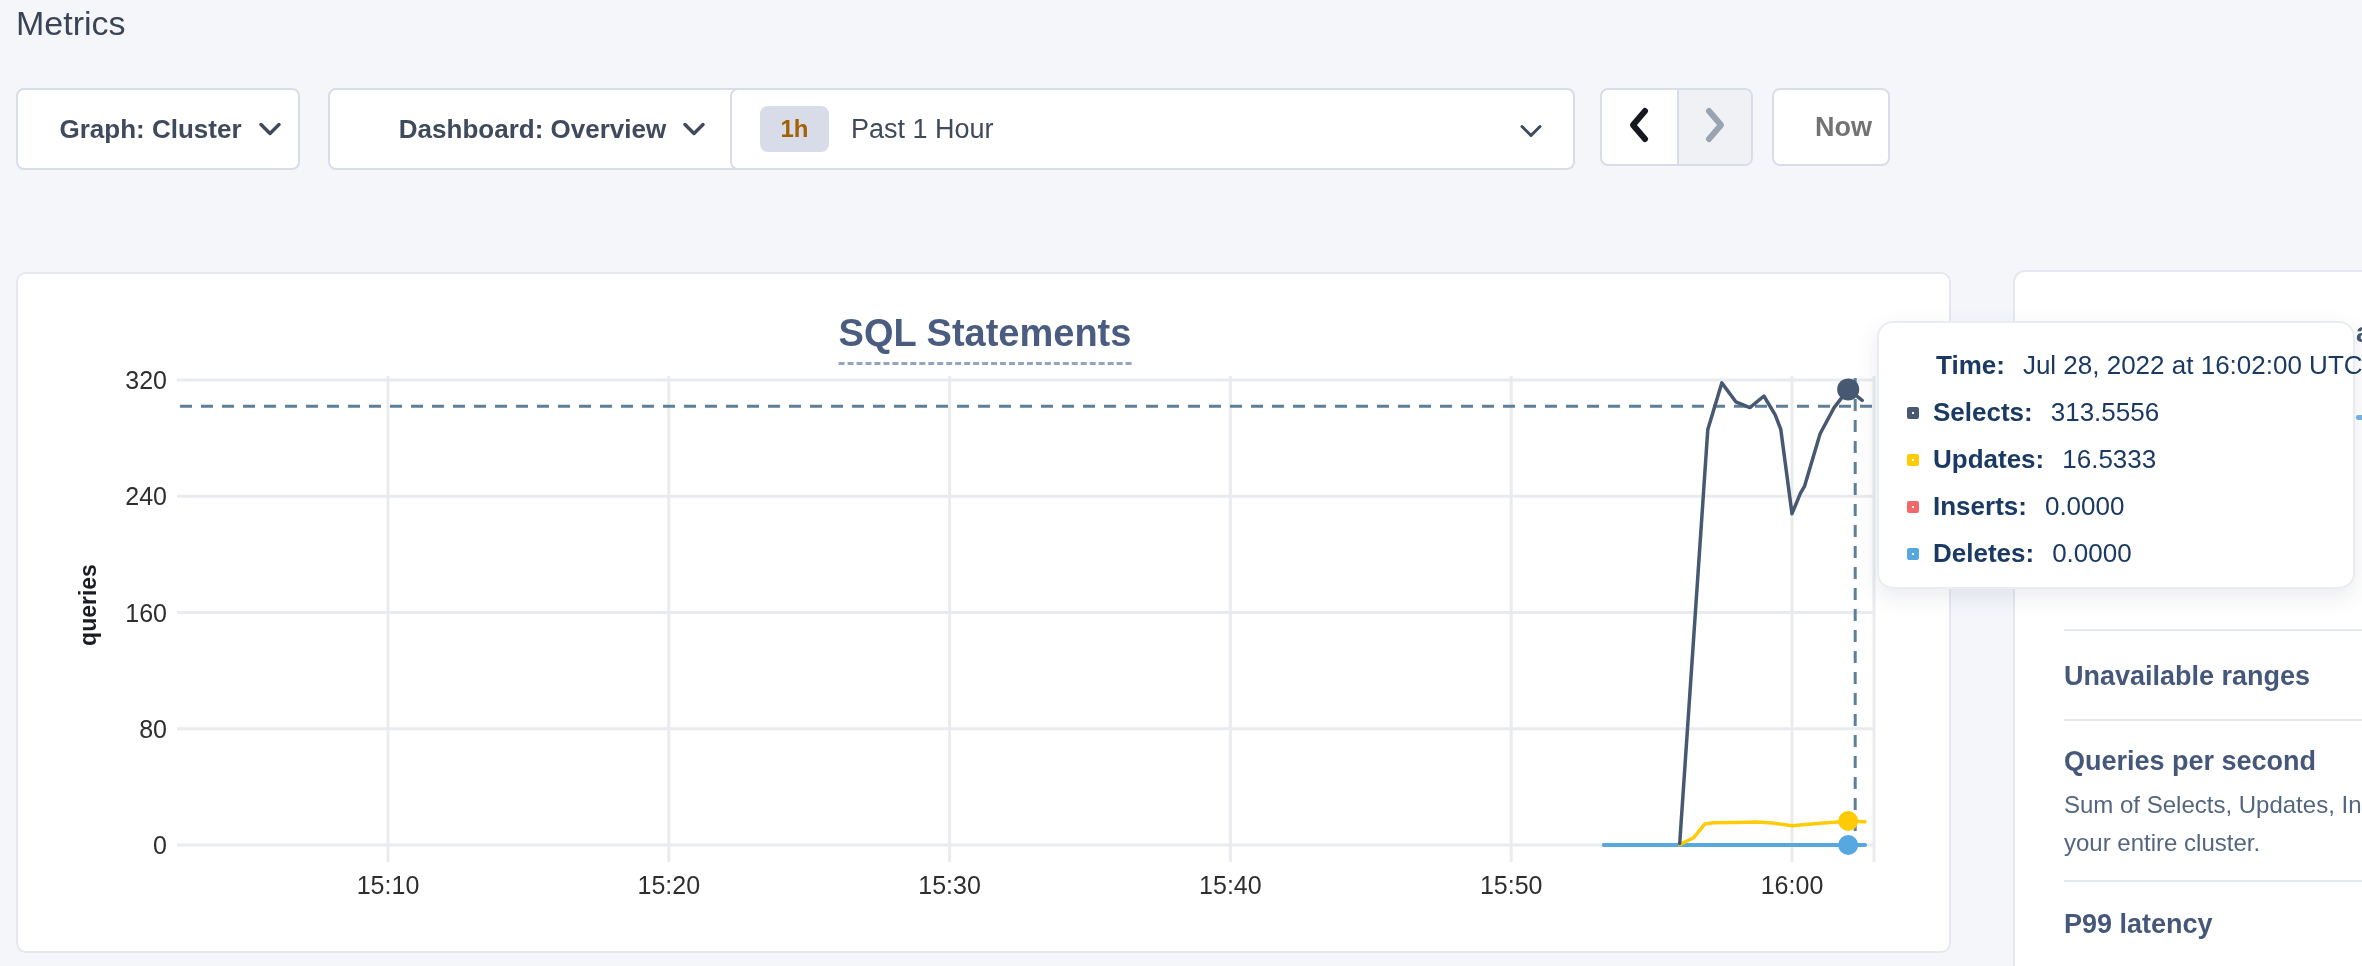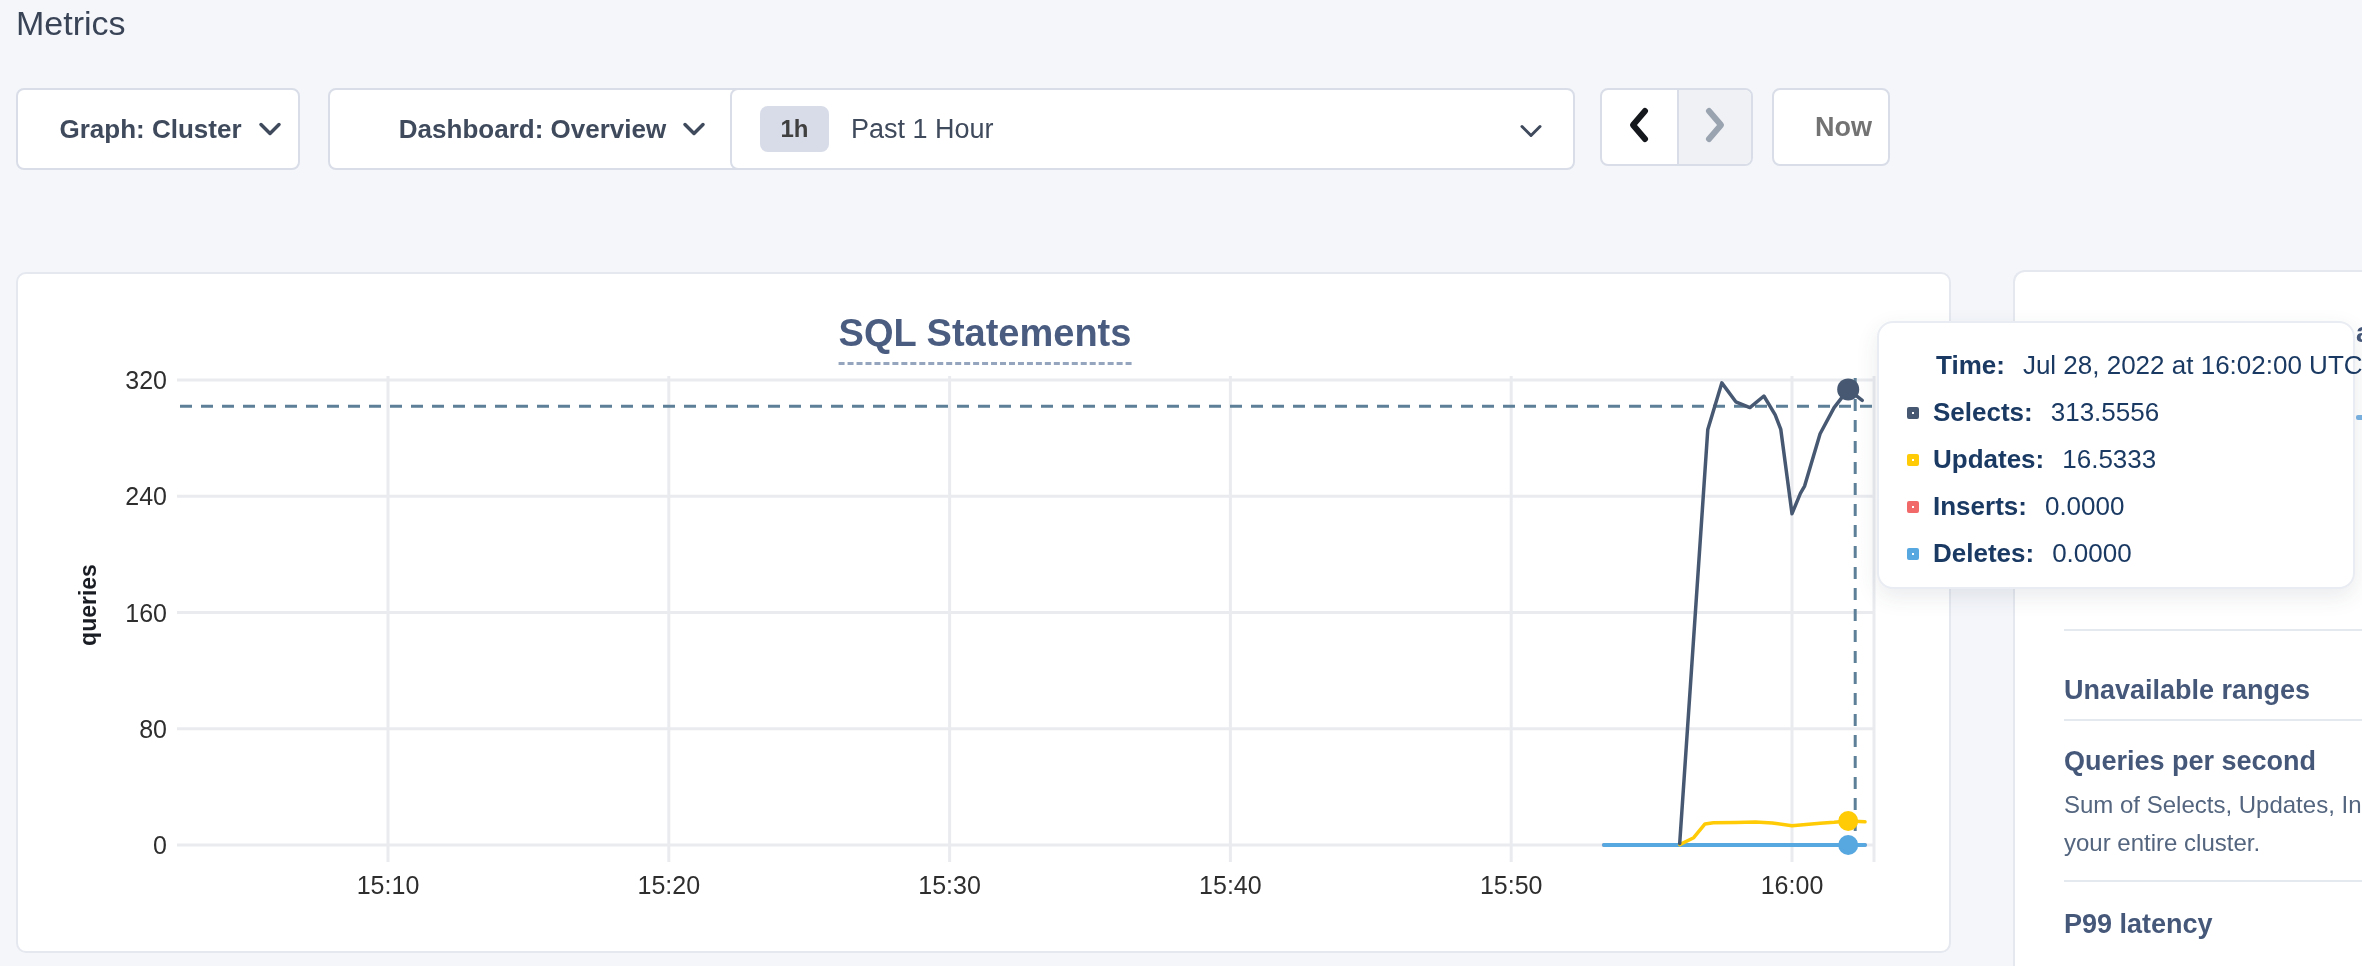--- a/index.html
+++ b/index.html
@@ -22,21 +22,21 @@
     display:flex; align-items:center; justify-content:center;
     font-size:26px; font-weight:700; color:#3f4a5c; cursor:pointer;padding-left:25px;
   }
   #graph-dd  { left:16px;  width:284px; gap:16px; }
   #dash-dd   { left:328px; width:424px; gap:16px; }
   #time-dd   { left:730px; width:845px; justify-content:flex-start; padding-left:28px; font-weight:400; font-size:27px; }
   .chip {
     background:#d8dce8; border-radius:8px;
     width:69px; height:46px; margin-right:22px;
     display:flex; align-items:center; justify-content:center;
-    font-size:24px; font-weight:700; color:#404040;
+    font-size:24px; font-weight:700; color:#a16207;
   }
   .dd-caret { display:flex; align-items:center; }
   #time-caret { position:absolute; right:30px; top:34px; }
   #nav-group {
     position:absolute; left:1600px; top:88px; width:153px; height:78px;
     border:2px solid #d9dde7; border-radius:8px; background:#fff;
     display:flex; overflow:hidden;
   }
   .nav-cell { width:50%; height:100%; display:flex; align-items:center; justify-content:center; cursor:pointer; }
   .nav-next { background:#eff1f4; border-left:2px solid #d9dde7; }
@@ -67,21 +67,21 @@
   }
   .tt-row { height:47px; display:flex; align-items:center; padding-left:28px; font-size:26px; color:#1b3a63; white-space:nowrap; }
   .tt-time-row { padding-left:57px; }
   .tt-label { font-weight:700; margin-right:18px; }
   .tt-value { font-weight:500; }
   .tt-swatch { width:12px; height:12px; border:5px solid; border-radius:2px; margin-right:14px; background:#fff; }
   
   .sb-divider { position:absolute; left:49px; right:-10px; height:2px; background:#e4e8ef; }
   .sb-heading { position:absolute; left:49px; font-size:27px; font-weight:700; color:#46587a; white-space:nowrap; cursor:pointer; }
   .sb-body    { position:absolute; left:49px; font-size:24px; color:#53657f; white-space:nowrap; }
-  #sb-div1 { top:357px; }  #sb-h1 { top:389px;margin-top:14px; }
+  #sb-div1 { top:357px; }  #sb-h1 { top:389px; }
   #sb-div2 { top:447px; }  #sb-h2 { top:474px; }
   #sb-b1   { top:519px; }  #sb-b2 { top:557px; }
   #sb-div3 { top:608px; }  #sb-h3 { top:637px; }
   
   .edge-fragment { position:absolute; left:2356px; top:318px; font-size:27px; font-weight:700; color:#46587a; z-index:4; }
   .edge-dash { position:absolute; left:2356px; top:415px; width:10px; height:5px; background:#7ab3e3; border-radius:2px; z-index:4; }
 </style>
 </head>
 <body>
 

